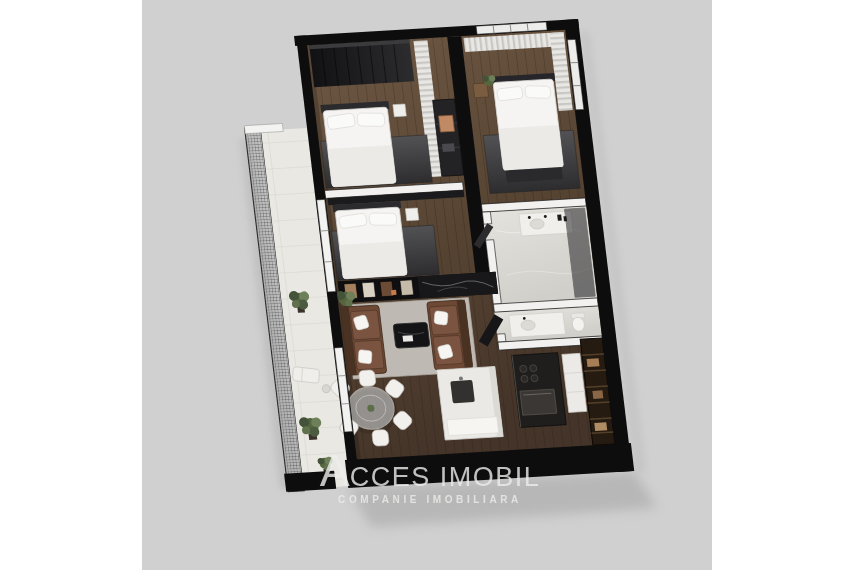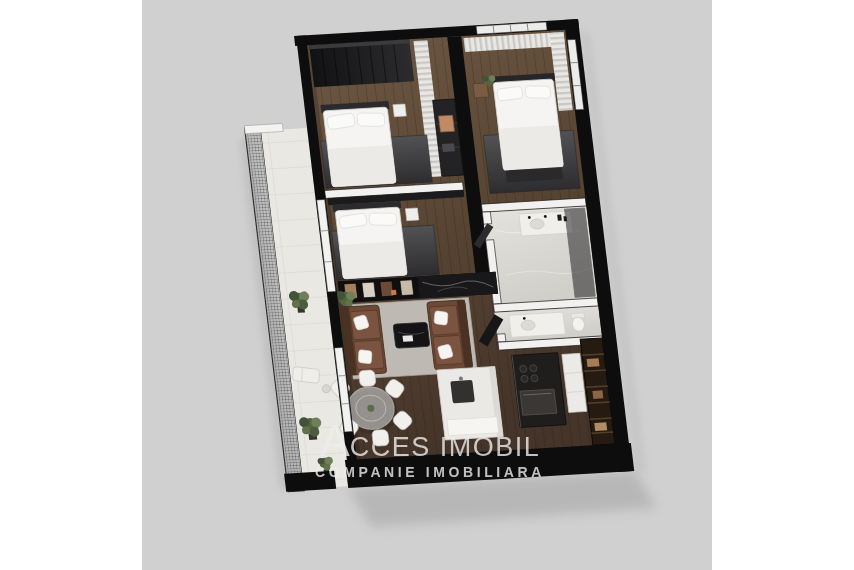--- a/index.html
+++ b/index.html
@@ -1,24 +1,24 @@
 <!DOCTYPE html>
 <html style="--page-bg: #ffffff; --photo-bg: #d1d0d0; --wall-black: #0d0d0e; --wood-floor: #5f4b39; --marble-floor: #dcdad5; --balcony-floor: #eae8e3; --rug-dark: #3e3e41; --rug-light: #c8c5bf; --sofa-brown: #6d4834; --bed-white: #f5f4f2; --plant-green: #5c6e48; --kitchen-dark: #201e1c; --wardrobe-brown: #251b11; --shadow-gray: #9f9f9f; --logo-white: #ededec;"><head>
 <meta charset="utf-8">
 <style>
   html,body{margin:0;padding:0;}
   .page{position:relative;width:854px;height:570px;background:var(--page-bg,#ffffff);overflow:hidden;
         font-family:"Liberation Sans",sans-serif;}
   .photo{position:absolute;left:142px;top:0;width:570px;height:570px;background:var(--photo-bg,#d1d0d0);overflow:hidden;}
   .photo svg{position:absolute;left:0;top:0;}
-  .watermark{position:absolute;left:0;top:427px;width:100%;text-align:center;padding-left:6px;box-sizing:border-box;
+  .watermark{position:absolute;left:0;top:457px;width:100%;text-align:center;padding-left:6px;box-sizing:border-box;
              color:var(--logo-white,#ededec);opacity:.8;pointer-events:none;}
   .brand-line{font-size:27px;letter-spacing:1.5px;font-weight:400;line-height:1;white-space:nowrap;}
   .brand-a{font-size:45px;font-weight:400;vertical-align:baseline;line-height:.6;letter-spacing:0;}
-  .brand-tag{font-size:14px;letter-spacing:3.6px;font-weight:bold;margin-top:3px;white-space:nowrap;}
+  .brand-tag{font-size:10px;letter-spacing:3.6px;font-weight:bold;margin-top:3px;white-space:nowrap;}
   .c-wall{fill:var(--wall-black,#0d0d0e);}
   .c-balcony{fill:var(--balcony-floor,#eae8e3);}
   .c-bed{fill:var(--bed-white,#f5f4f2);}
   .c-sofa{fill:var(--sofa-brown,#6d4834);}
   .c-ruglight{fill:var(--rug-light,#c8c5bf);}
   .c-kitchen{fill:var(--kitchen-dark,#201e1c);}
   .c-wardrobe{fill:var(--wardrobe-brown,#251b11);}
   .c-shadow{fill:var(--shadow-gray,#9f9f9f);}
 </style>
 </head>

